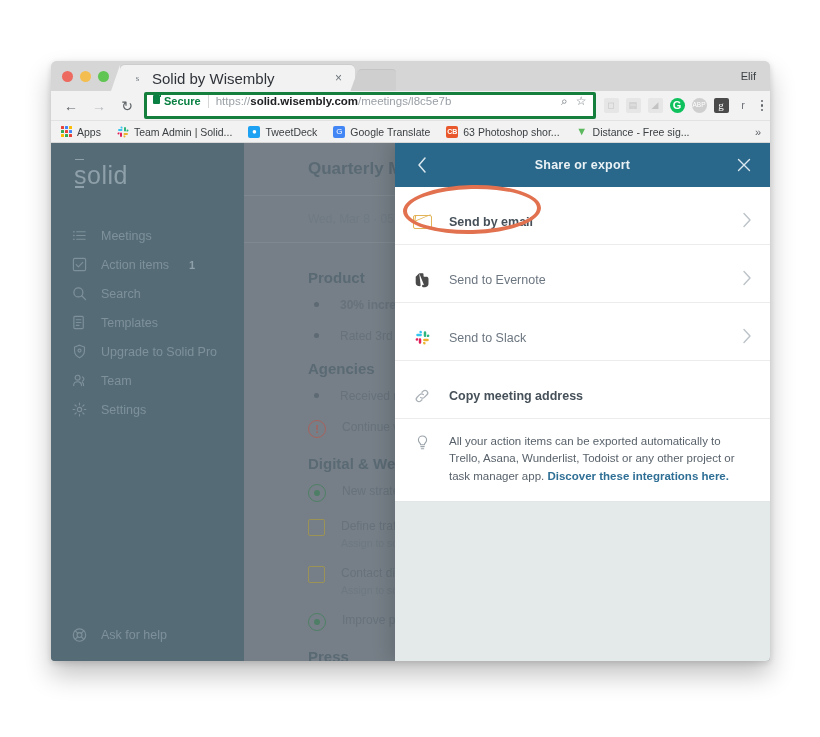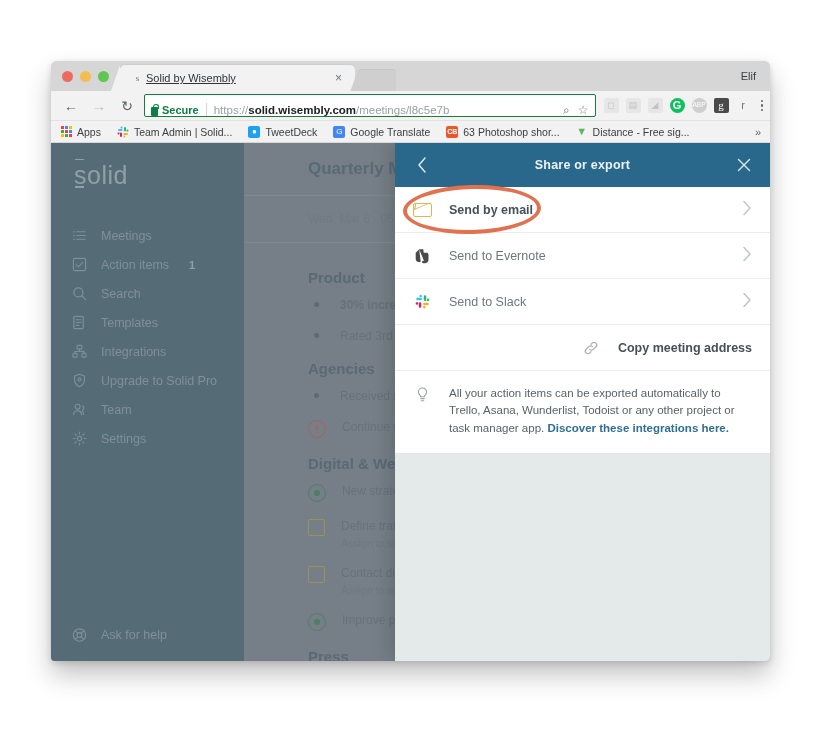--- a/index.html
+++ b/index.html
@@ -39,22 +39,22 @@
   .tab-fav{
     width:9px;height:11px;margin-left:13px;flex:0 0 auto;
     position:relative;
   }
   .tab-fav span{
     position:absolute;left:0;right:0;top:50%;transform:translateY(-50%);
     font-size:9px;line-height:9px;color:#6a747b;text-align:center;
     font-family:"Liberation Serif", serif;
   }
   .tab-title{
-    margin-left:4px;font-size:11px;color:#30343a;
-    white-space:nowrap;overflow:hidden;text-overflow:ellipsis;max-width:150px;text-decoration:underline;
+    margin-left:10px;font-size:15px;color:#30343a;
+    white-space:nowrap;overflow:hidden;text-overflow:ellipsis;max-width:150px;
   }
   .tab-close{
     position:absolute;right:13px;top:50%;transform:translateY(-50%);
     font-size:12px;color:#6e757c;line-height:1;
   }
   .tab-ghost{
     position:absolute;left:307px;top:8px;width:38px;height:22px;
     background:#cfcfcf;border-radius:4px 4px 0 0;
     border-top:1px solid #c4c4c4;
   }
@@ -74,22 +74,22 @@
   }
   .navbtn{
     width:22px;height:22px;margin-left:6px;
     display:flex;align-items:center;justify-content:center;
     color:#5d6266;font-size:14px;line-height:1;flex:0 0 auto;
   }
   .navbtn.first{margin-left:9px;}
   .navbtn.dim{color:#b8bcbf;}
   .omnibox{
     flex:1;height:21px;margin:0 8px 0 6px;background:#fff;
-    border:1px solid #15803d;border-radius:2px;
-    display:flex;align-items:flex-end;padding:0 6px;
+    border:3px solid #15803d;border-radius:2px;
+    display:flex;align-items:flex-start;padding:0 6px;
     min-width:0;
   }
   .lock{
     width:7px;height:9px;background:#0b8043;border-radius:1px;
     position:relative;margin-right:4px;flex:0 0 auto;
   }
   .lock:before{
     content:"";position:absolute;left:1.5px;top:-3.4px;width:4px;height:4px;
     border:1.3px solid #0b8043;border-bottom:none;border-radius:3px 3px 0 0;
   }
@@ -209,22 +209,22 @@
   }
   .p-back{position:absolute;left:13px;top:0;bottom:0;display:flex;align-items:center;
     width:28px;justify-content:center;}
   .p-title{width:100%;text-align:center;font-size:12.5px;font-weight:bold;letter-spacing:.2px;}
   .p-close{position:absolute;right:14px;top:0;bottom:0;display:flex;align-items:center;
     width:24px;justify-content:center;}
   .chev-l,.chev-x{display:block;}
 
   .p-card{background:#fff;}
   .p-row{
-    display:flex;align-items:center;height:45px;padding:0 18px 0 16px;
-    border-bottom:1px solid #ececec;position:relative;justify-content:flex-end;
+    display:flex;align-items:center;height:45px;padding:12px 18px 0 16px;
+    border-bottom:1px solid #ececec;position:relative;
   }
   .p-row .r-ico{width:22px;flex:0 0 auto;display:flex;align-items:center;justify-content:center;}
   .p-row .r-label{margin-left:16px;font-size:12.5px;color:#6c7680;}
   .p-row .r-label.strong{color:#465059;font-weight:bold;}
   .p-row .r-chev{margin-left:auto;color:#bcc3c8;}
 
   .p-tip{
     display:flex;padding:14px 35px 16px 16px;background:#fff;
     border-bottom:1px solid #e3e6e7;
   }
@@ -395,31 +395,20 @@
               <svg width="15" height="15" viewBox="0 0 16 16" fill="none" stroke="#7e919b" stroke-width="1.2">
                 <rect x="2" y="1.5" width="10" height="13" rx="1.2"></rect>
                 <path d="M4.5 5h5M4.5 8h5M4.5 11h3" stroke-linecap="round"></path>
               </svg>
             </span>
             <span>Templates</span>
           </div>
           <div class="navitem">
             <span class="nico">
               <svg width="15" height="15" viewBox="0 0 16 16" fill="none" stroke="#7e919b" stroke-width="1.2">
-                <rect x="5.5" y="1.5" width="5" height="4" rx="1"></rect>
-                <rect x="1" y="10" width="4.5" height="4" rx="1"></rect>
-                <rect x="10.5" y="10" width="4.5" height="4" rx="1"></rect>
-                <path d="M8 5.5v2.5M3.2 10V8h9.6v2" stroke-linecap="round"></path>
-              </svg>
-            </span>
-            <span>Integrations</span>
-          </div>
-          <div class="navitem">
-            <span class="nico">
-              <svg width="15" height="15" viewBox="0 0 16 16" fill="none" stroke="#7e919b" stroke-width="1.2">
                 <path d="M8 1.3l5.3 2v4c0 3.3-2.3 6-5.3 7.4C5 13.3 2.7 10.6 2.7 7.3v-4z"></path>
                 <circle cx="8" cy="7" r="1.6"></circle>
               </svg>
             </span>
             <span>Upgrade to Solid Pro</span>
           </div>
           <div class="navitem">
             <span class="nico">
               <svg width="15" height="15" viewBox="0 0 16 16" fill="none" stroke="#7e919b" stroke-width="1.2">
                 <circle cx="6" cy="5" r="2.6"></circle>

